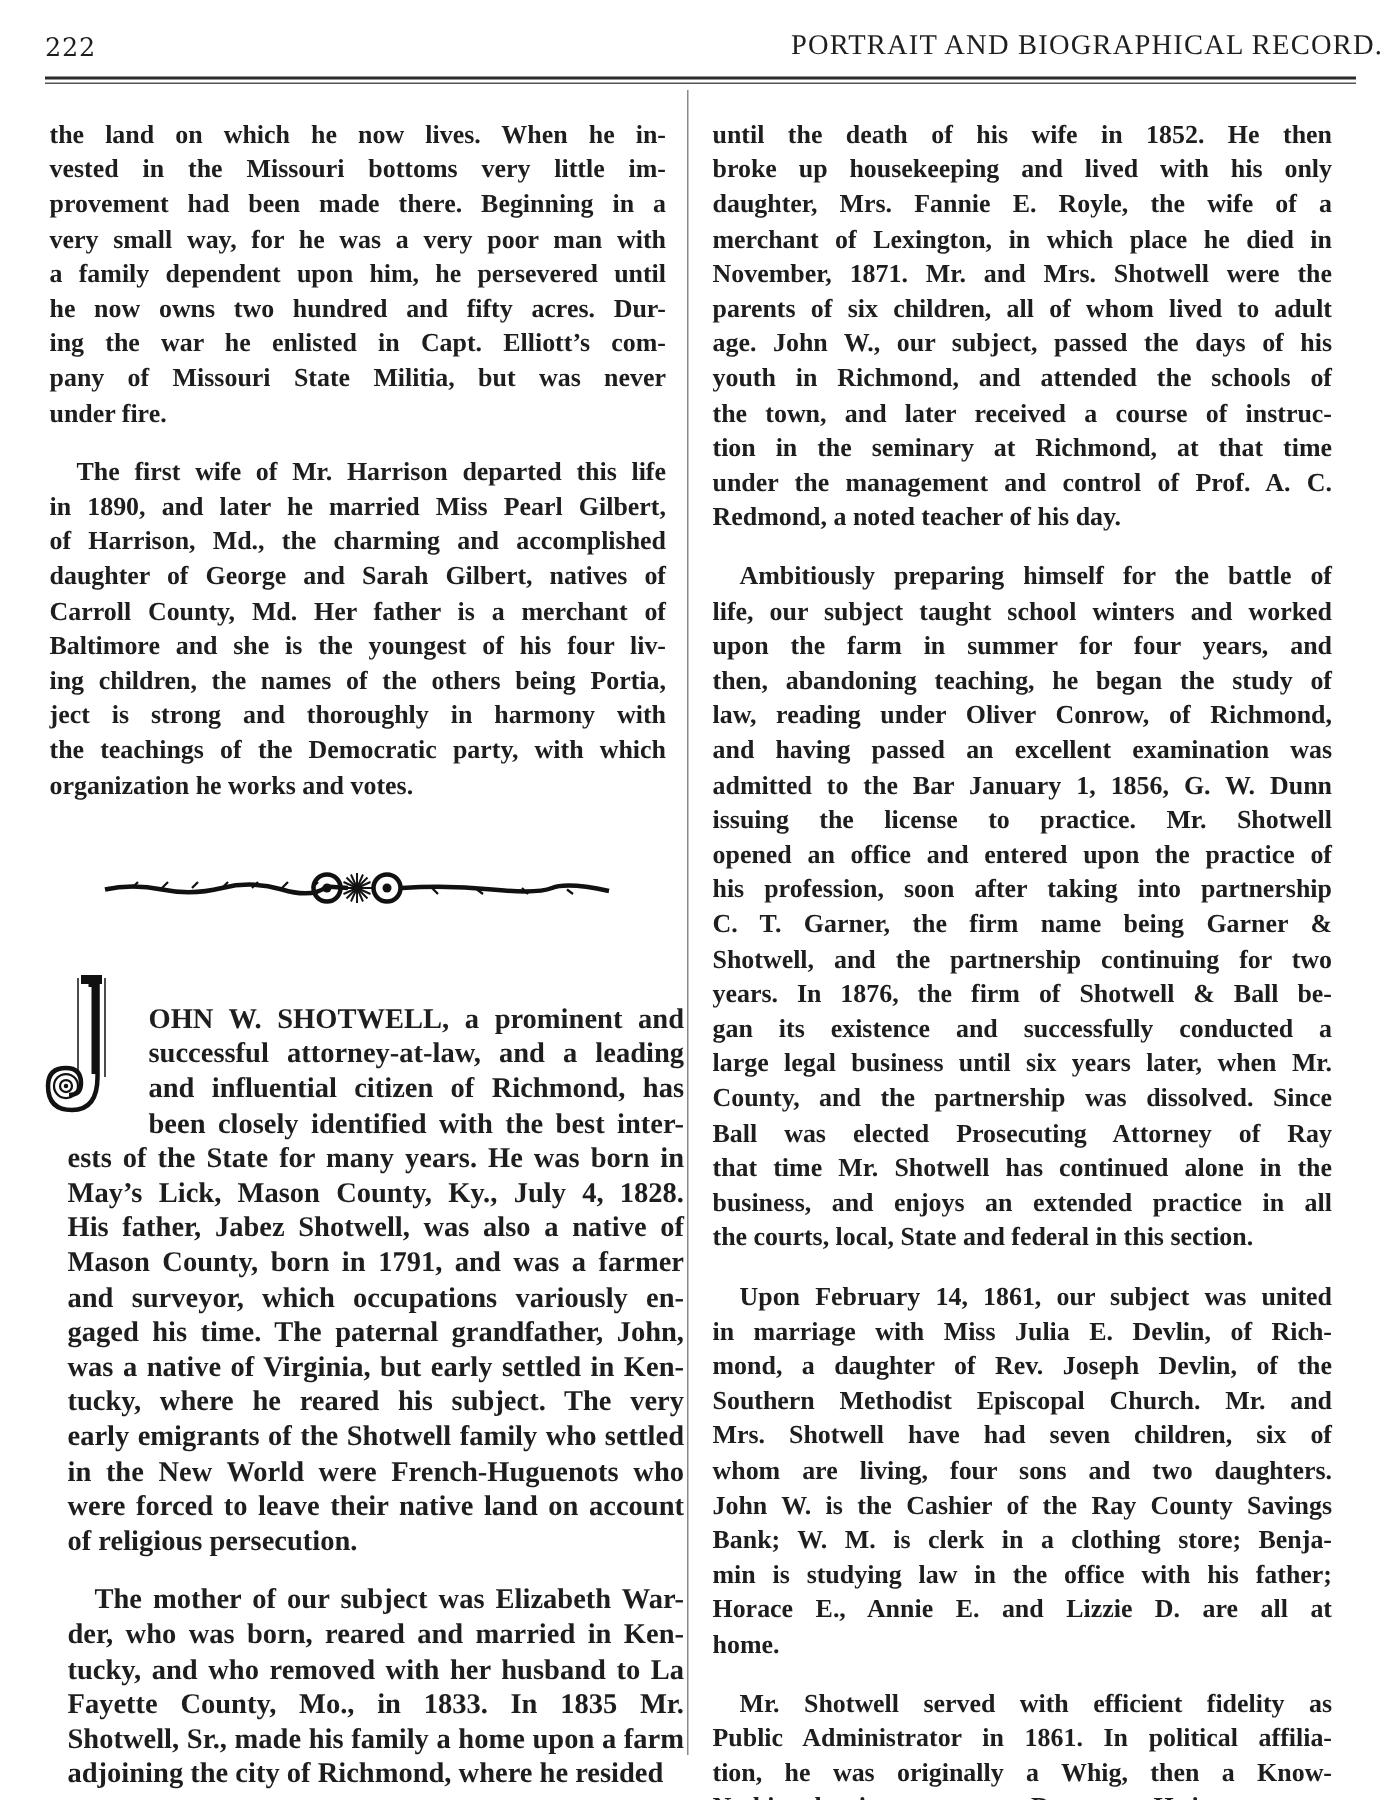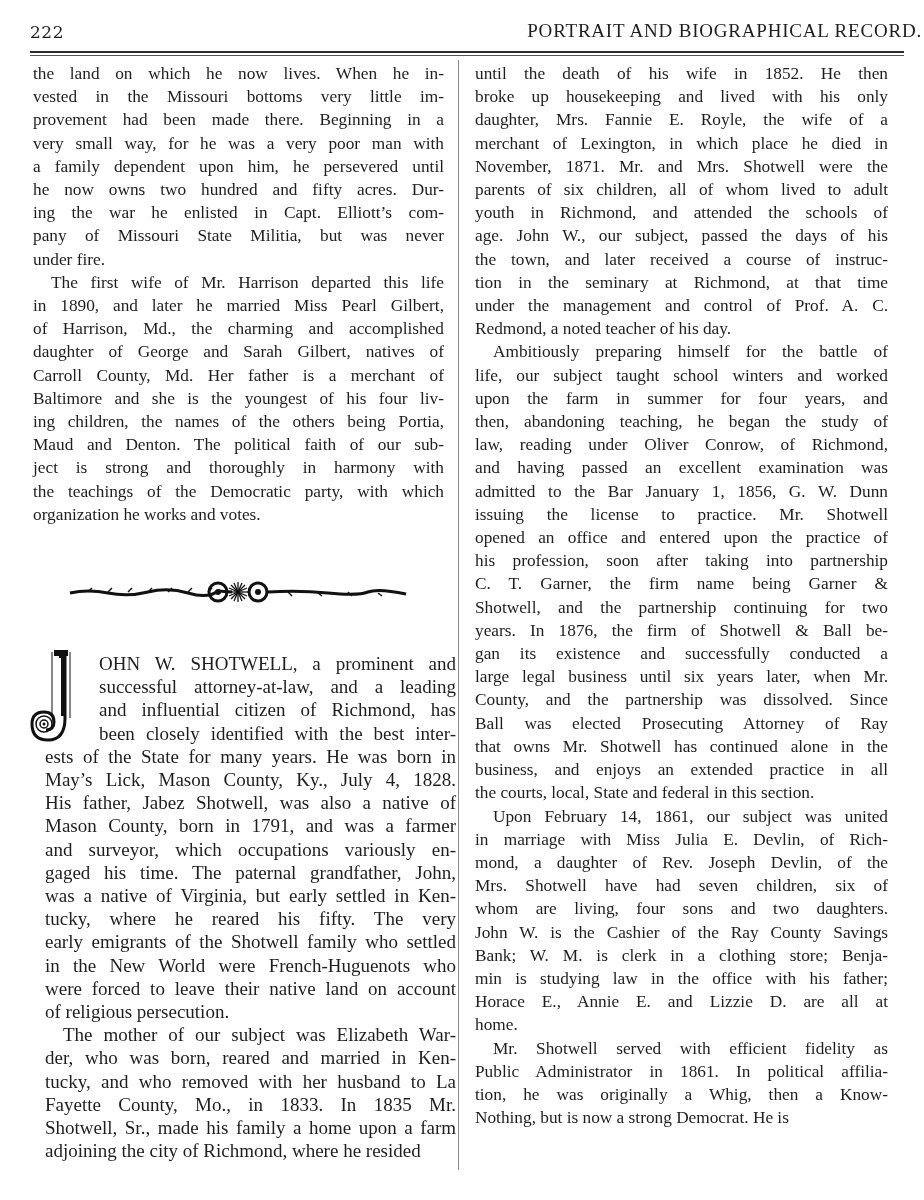--- a/index.html
+++ b/index.html
@@ -18,21 +18,21 @@
   }
   .rule-thick { position: absolute; left: 30px; top: 51px; width: 874px; height: 2px; background: #2b2b2b; }
   .rule-thin  { position: absolute; left: 30px; top: 55px; width: 874px; height: 1px; background: #555; }
 
   .column-divider { position: absolute; left: 458px; top: 60px; width: 1px; height: 1110px; background: #8a8a8a; }
 
   .col { position: absolute; top: 62px; font-family: "Liberation Serif", serif; font-size: 17.3px; line-height: 23.2px; }
   .col-left  { left: 33px; width: 411px; }
   .col-right { left: 475px; width: 413px; }
 
-  .para { margin: 0 0 0 0; text-align: justify; text-align-last: justify; }
+  .para { margin: 16px 0 0 0; text-align: justify; text-align-last: justify; font-weight: bold; }
   .para .ln { display: block; text-align: justify; text-align-last: justify; white-space: nowrap; }
   .para .ln.last { text-align-last: left; }
   .ln.first-indent { padding-left: 18px; }
 
   .ornament { position: absolute; left: 68px; top: 580px; width: 340px; height: 24px; }
 
   .dropcap {
     position: absolute; left: 28px; top: 648px; width: 48px; height: 96px;
   }
   .drop-para { position: absolute; left: 45px; top: 652px; width: 411px; font-family: "Liberation Serif", serif; font-size: 19px; line-height: 23.2px; }
@@ -65,21 +65,20 @@
         <span class="ln last">under fire.</span>
       </div>
     <div class="para">
         <span class="ln first-indent">The first wife of Mr. Harrison departed this life</span>
         <span class="ln">in 1890, and later he married Miss Pearl Gilbert,</span>
         <span class="ln">of Harrison, Md., the charming and accomplished</span>
         <span class="ln">daughter of George and Sarah Gilbert, natives of</span>
         <span class="ln">Carroll County, Md. Her father is a merchant of</span>
         <span class="ln">Baltimore and she is the youngest of his four liv-</span>
         <span class="ln">ing children, the names of the others being Portia,</span>
-        <span class="ln">Maud and Denton. The political faith of our sub-</span>
         <span class="ln">ject is strong and thoroughly in harmony with</span>
         <span class="ln">the teachings of the Democratic party, with which</span>
         <span class="ln last">organization he works and votes.</span>
       </div>
   </div>
 
   <svg class="ornament" viewBox="0 0 340 24">
     <path d="M2 13 Q20 9 40 13 T80 12 T120 13 T150 11 L164 12" stroke="#111" stroke-width="3" fill="none"></path>
     <g stroke="#111" stroke-width="1.5">
       <line x1="20" y1="12" x2="24" y2="8"></line>
@@ -130,21 +129,21 @@
         <span class="ln dc">successful attorney-at-law, and a leading</span>
         <span class="ln dc">and influential citizen of Richmond, has</span>
         <span class="ln dc">been closely identified with the best inter-</span>
         <span class="ln">ests of the State for many years. He was born in</span>
         <span class="ln">May’s Lick, Mason County, Ky., July 4, 1828.</span>
         <span class="ln">His father, Jabez Shotwell, was also a native of</span>
         <span class="ln">Mason County, born in 1791, and was a farmer</span>
         <span class="ln">and surveyor, which occupations variously en-</span>
         <span class="ln">gaged his time. The paternal grandfather, John,</span>
         <span class="ln">was a native of Virginia, but early settled in Ken-</span>
-        <span class="ln">tucky, where he reared his fifty. The very</span>
+        <span class="ln">tucky, where he reared his subject. The very</span>
         <span class="ln">early emigrants of the Shotwell family who settled</span>
         <span class="ln">in the New World were French-Huguenots who</span>
         <span class="ln">were forced to leave their native land on account</span>
         <span class="ln last">of religious persecution.</span>
       </div>
     <div class="para">
         <span class="ln first-indent">The mother of our subject was Elizabeth War-</span>
         <span class="ln">der, who was born, reared and married in Ken-</span>
         <span class="ln">tucky, and who removed with her husband to La</span>
         <span class="ln">Fayette County, Mo., in 1833. In 1835 Mr.</span>
@@ -154,22 +153,22 @@
   </div>
 
   <div class="col col-right">
     <div class="para">
         <span class="ln">until the death of his wife in 1852. He then</span>
         <span class="ln">broke up housekeeping and lived with his only</span>
         <span class="ln">daughter, Mrs. Fannie E. Royle, the wife of a</span>
         <span class="ln">merchant of Lexington, in which place he died in</span>
         <span class="ln">November, 1871. Mr. and Mrs. Shotwell were the</span>
         <span class="ln">parents of six children, all of whom lived to adult</span>
+        <span class="ln">age. John W., our subject, passed the days of his</span>
         <span class="ln">youth in Richmond, and attended the schools of</span>
-        <span class="ln">age. John W., our subject, passed the days of his</span>
         <span class="ln">the town, and later received a course of instruc-</span>
         <span class="ln">tion in the seminary at Richmond, at that time</span>
         <span class="ln">under the management and control of Prof. A. C.</span>
         <span class="ln last">Redmond, a noted teacher of his day.</span>
       </div>
     <div class="para">
         <span class="ln first-indent">Ambitiously preparing himself for the battle of</span>
         <span class="ln">life, our subject taught school winters and worked</span>
         <span class="ln">upon the farm in summer for four years, and</span>
         <span class="ln">then, abandoning teaching, he began the study of</span>
@@ -179,28 +178,29 @@
         <span class="ln">issuing the license to practice. Mr. Shotwell</span>
         <span class="ln">opened an office and entered upon the practice of</span>
         <span class="ln">his profession, soon after taking into partnership</span>
         <span class="ln">C. T. Garner, the firm name being Garner &amp;</span>
         <span class="ln">Shotwell, and the partnership continuing for two</span>
         <span class="ln">years. In 1876, the firm of Shotwell &amp; Ball be-</span>
         <span class="ln">gan its existence and successfully conducted a</span>
         <span class="ln">large legal business until six years later, when Mr.</span>
         <span class="ln">County, and the partnership was dissolved. Since</span>
         <span class="ln">Ball was elected Prosecuting Attorney of Ray</span>
-        <span class="ln">that owns Mr. Shotwell has continued alone in the</span>
+        <span class="ln">that time Mr. Shotwell has continued alone in the</span>
         <span class="ln">business, and enjoys an extended practice in all</span>
         <span class="ln last">the courts, local, State and federal in this section.</span>
       </div>
     <div class="para">
         <span class="ln first-indent">Upon February 14, 1861, our subject was united</span>
         <span class="ln">in marriage with Miss Julia E. Devlin, of Rich-</span>
         <span class="ln">mond, a daughter of Rev. Joseph Devlin, of the</span>
+        <span class="ln">Southern Methodist Episcopal Church. Mr. and</span>
         <span class="ln">Mrs. Shotwell have had seven children, six of</span>
         <span class="ln">whom are living, four sons and two daughters.</span>
         <span class="ln">John W. is the Cashier of the Ray County Savings</span>
         <span class="ln">Bank; W. M. is clerk in a clothing store; Benja-</span>
         <span class="ln">min is studying law in the office with his father;</span>
         <span class="ln">Horace E., Annie E. and Lizzie D. are all at</span>
         <span class="ln last">home.</span>
       </div>
     <div class="para">
         <span class="ln first-indent">Mr. Shotwell served with efficient fidelity as</span>

